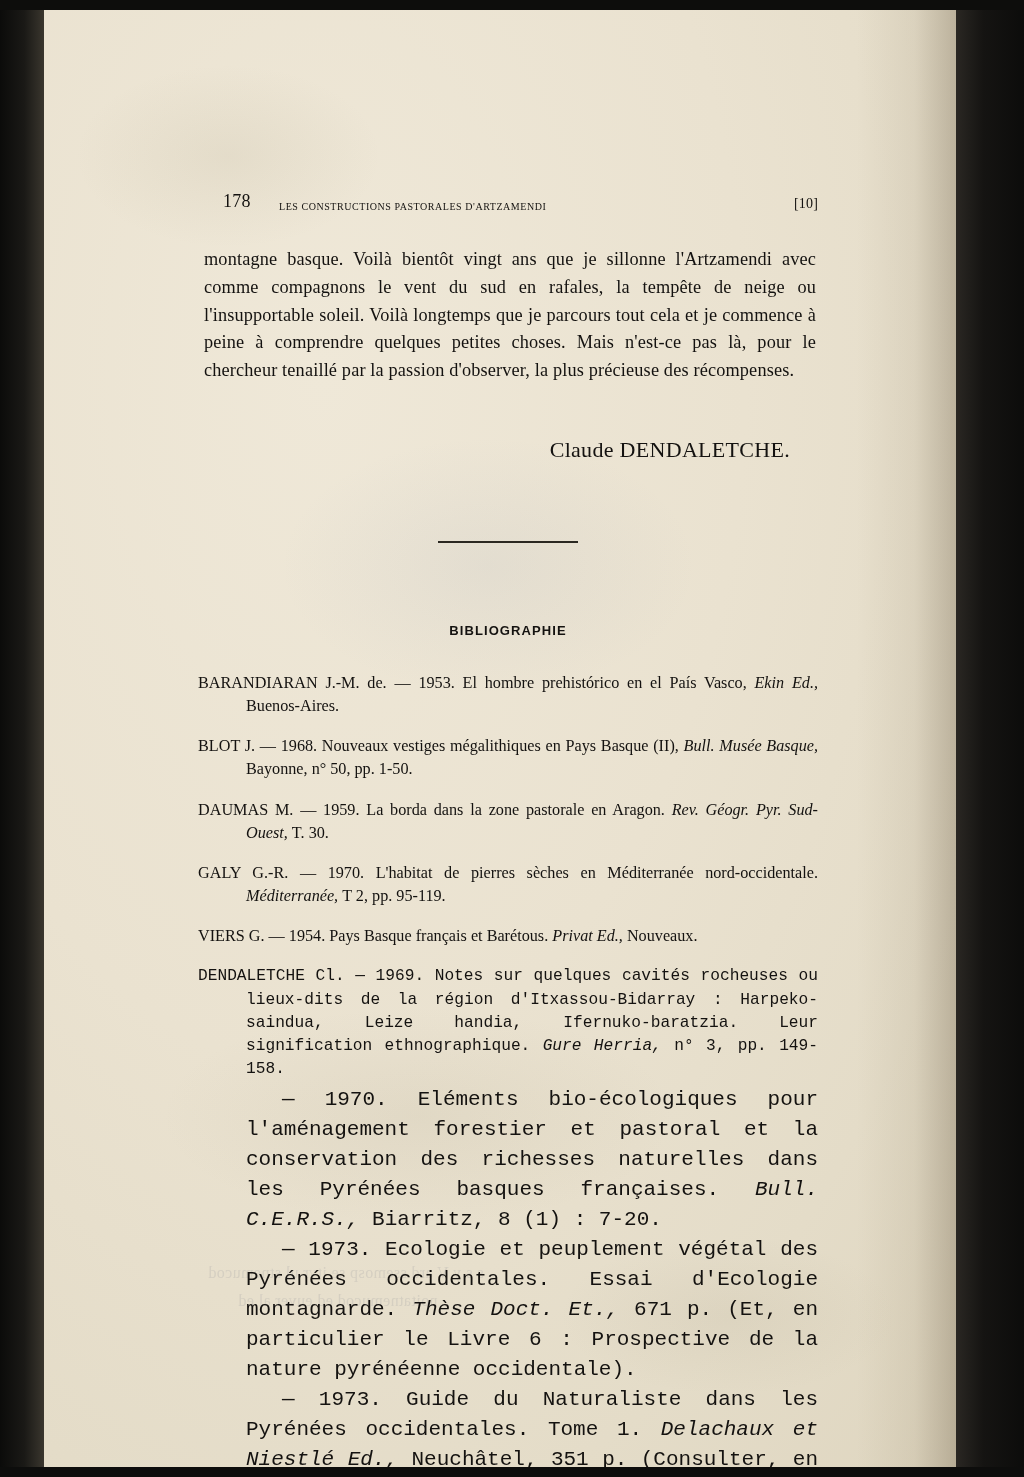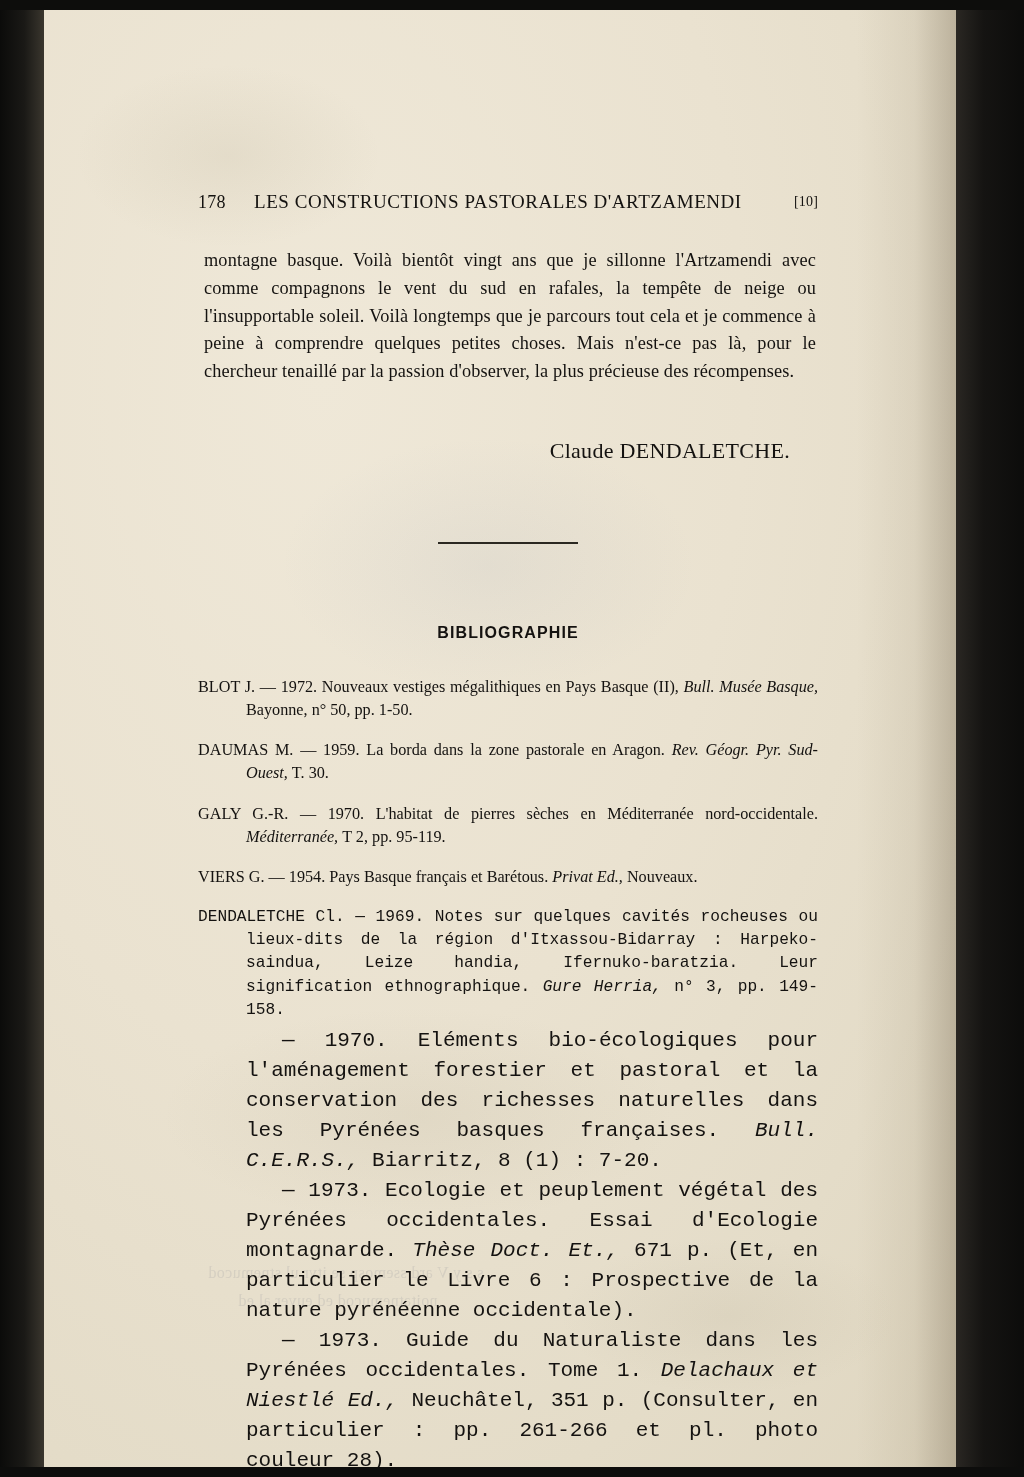--- a/index.html
+++ b/index.html
@@ -79,33 +79,34 @@
   #content {
     position: absolute;
     left: 160px;
     top: 185px;
     width: 620px;
     color: #141210;
   }
 
   .running-head {
     display: flex;
-    align-items: center;
+    align-items: flex-end;
     font-size: 15.5px;
     letter-spacing: .2px;
     margin-bottom: 34px;
+    margin-left: 25px;
   }
   .rh-page {
     font-size: 18px;
     width: 56px;
   }
   .rh-title {
     flex: 1;
     letter-spacing: .55px;
-    font-size: 19px;
+    font-size: 10px;
   }
   .rh-bracket {
     font-size: 14px;
     padding-left: 14px;
   }
 
   p.body {
     margin: 0 0 0 4px;
     font-size: 18.3px;
     line-height: 1.52;
@@ -130,21 +131,21 @@
   .rule {
     width: 140px;
     height: 2px;
     background: #2b2821;
   }
 
   h2.biblio-title {
     margin: 80px 0 34px 0;
     text-align: center;
     font-family: "Liberation Sans", sans-serif;
-    font-size: 16px;
+    font-size: 13px;
     font-weight: bold;
     letter-spacing: 1.1px;
   }
 
   .ref {
     font-size: 16.2px;
     line-height: 1.43;
     text-align: justify;
     margin-bottom: 17px;
     padding-left: 48px;
@@ -206,21 +207,22 @@
 
       <div class="signature">Claude DENDALETCHE.</div>
 
       <div class="rule-wrap">
         <div class="rule"></div>
       </div>
 
       <h2 class="biblio-title">BIBLIOGRAPHIE</h2>
 
       <div id="refs">
-          <div class="ref"><span>BLOT J. — 1972. Nouveaux vestiges mégalithiques en Pays Basque (II), </span><i>Bull. Musée Basque, </i><span>Bayonne, n° 50, pp. 1-50.</span></div>
+          <div class="ref"><span>BARANDIARAN J.-M. de. — 1953. El hombre prehistórico en el País Vasco, </span><i>Ekin Ed., </i><span>Buenos-Aires.</span></div>
+          <div class="ref"><span>BLOT J. — 1968. Nouveaux vestiges mégalithiques en Pays Basque (II), </span><i>Bull. Musée Basque, </i><span>Bayonne, n° 50, pp. 1-50.</span></div>
           <div class="ref"><span>DAUMAS M. — 1959. La borda dans la zone pastorale en Aragon. </span><i>Rev. Géogr. Pyr. Sud-Ouest, </i><span>T. 30.</span></div>
           <div class="ref"><span>GALY G.-R. — 1970. L'habitat de pierres sèches en Méditerranée nord-occidentale. </span><i>Méditerranée, </i><span>T 2, pp. 95-119.</span></div>
           <div class="ref"><span>VIERS G. — 1954. Pays Basque français et Barétous. </span><i>Privat Ed., </i><span>Nouveaux.</span></div>
           <div class="ref-block">
             <div class="ref"><span>DENDALETCHE Cl. — 1969. Notes sur quelques cavités rocheuses ou lieux-dits de la région d'Itxassou-Bidarray : Harpeko-saindua, Leize handia, Ifernuko-baratzia. Leur signification ethnographique. </span><i>Gure Herria, </i><span>n° 3, pp. 149-158.</span></div>
             <div class="sub"><span>— 1970. Eléments bio-écologiques pour l'aménagement forestier et pastoral et la conservation des richesses naturelles dans les Pyrénées basques françaises. </span><i>Bull. C.E.R.S., </i><span>Biarritz, 8 (1) : 7-20.</span></div>
             <div class="sub"><span>— 1973. Ecologie et peuplement végétal des Pyrénées occidentales. Essai d'Ecologie montagnarde. </span><i>Thèse Doct. Et., </i><span>671 p. (Et, en particulier le Livre 6 : Prospective de la nature pyrénéenne occidentale).</span></div>
             <div class="sub"><span>— 1973. Guide du Naturaliste dans les Pyrénées occidentales. Tome 1. </span><i>Delachaux et Niestlé Ed., </i><span>Neuchâtel, 351 p. (Consulter, en particulier : pp. 261-266 et pl. photo couleur 28).</span></div>
           </div>
         </div>

